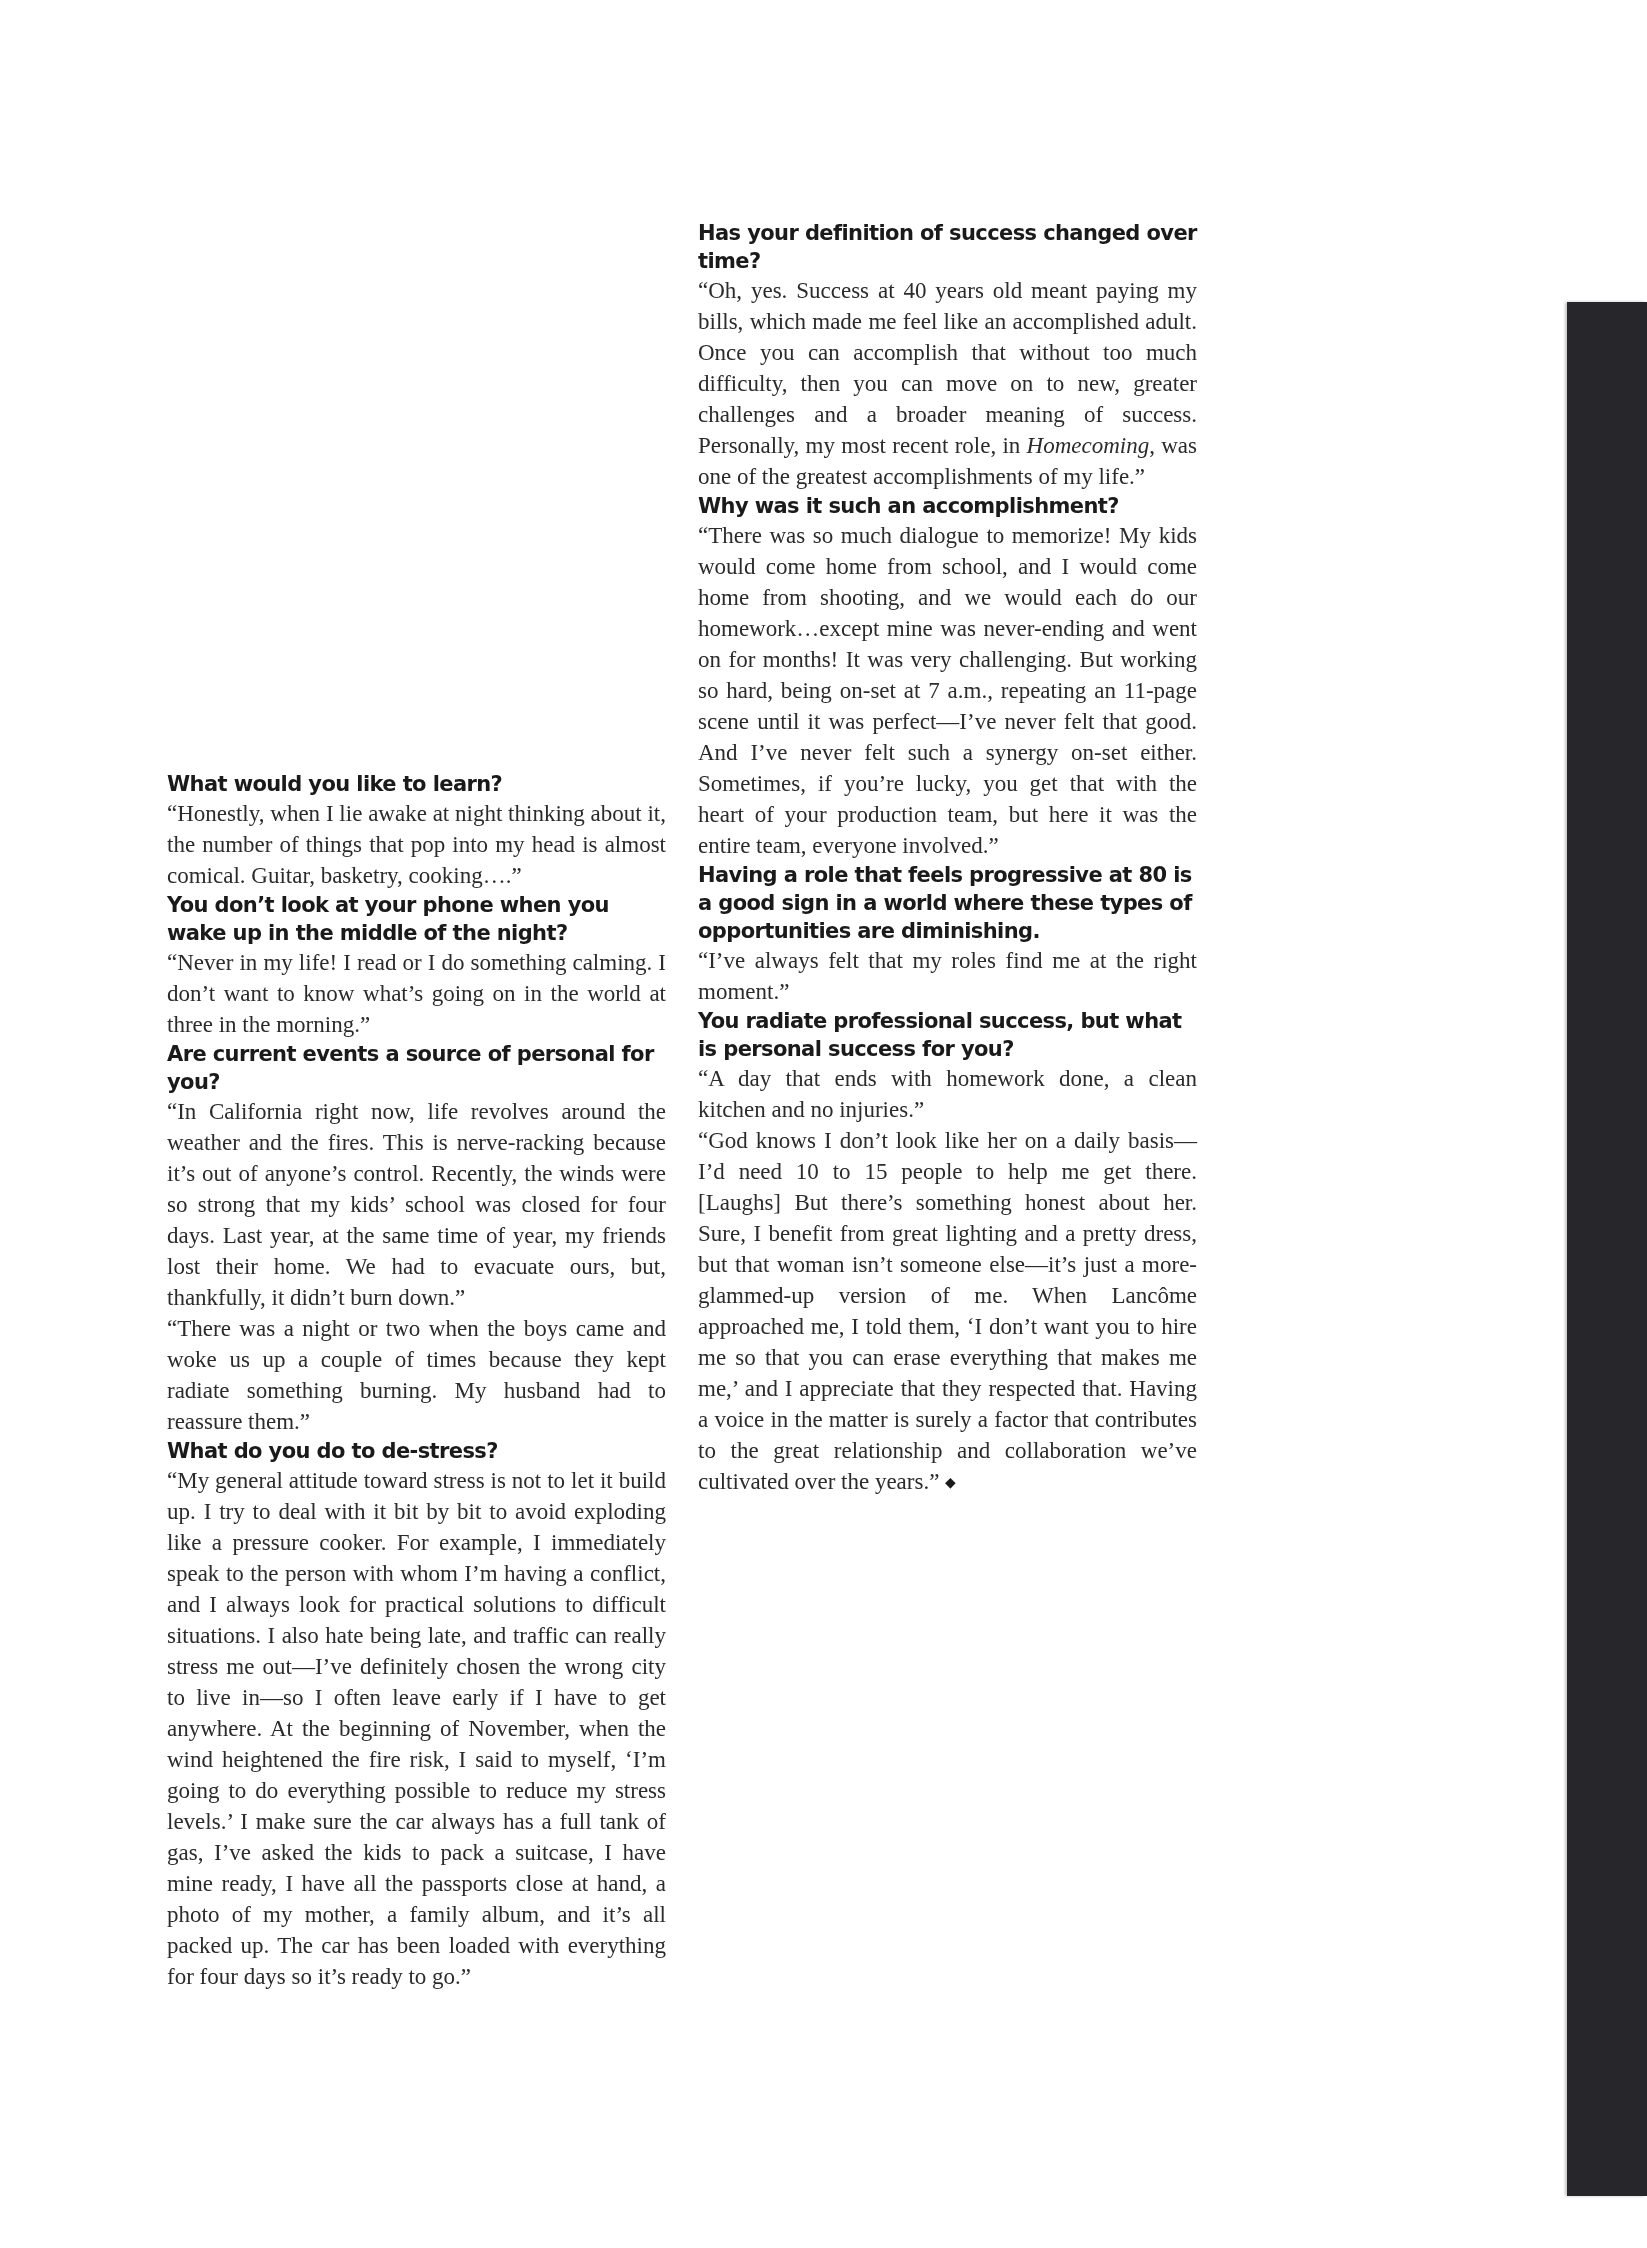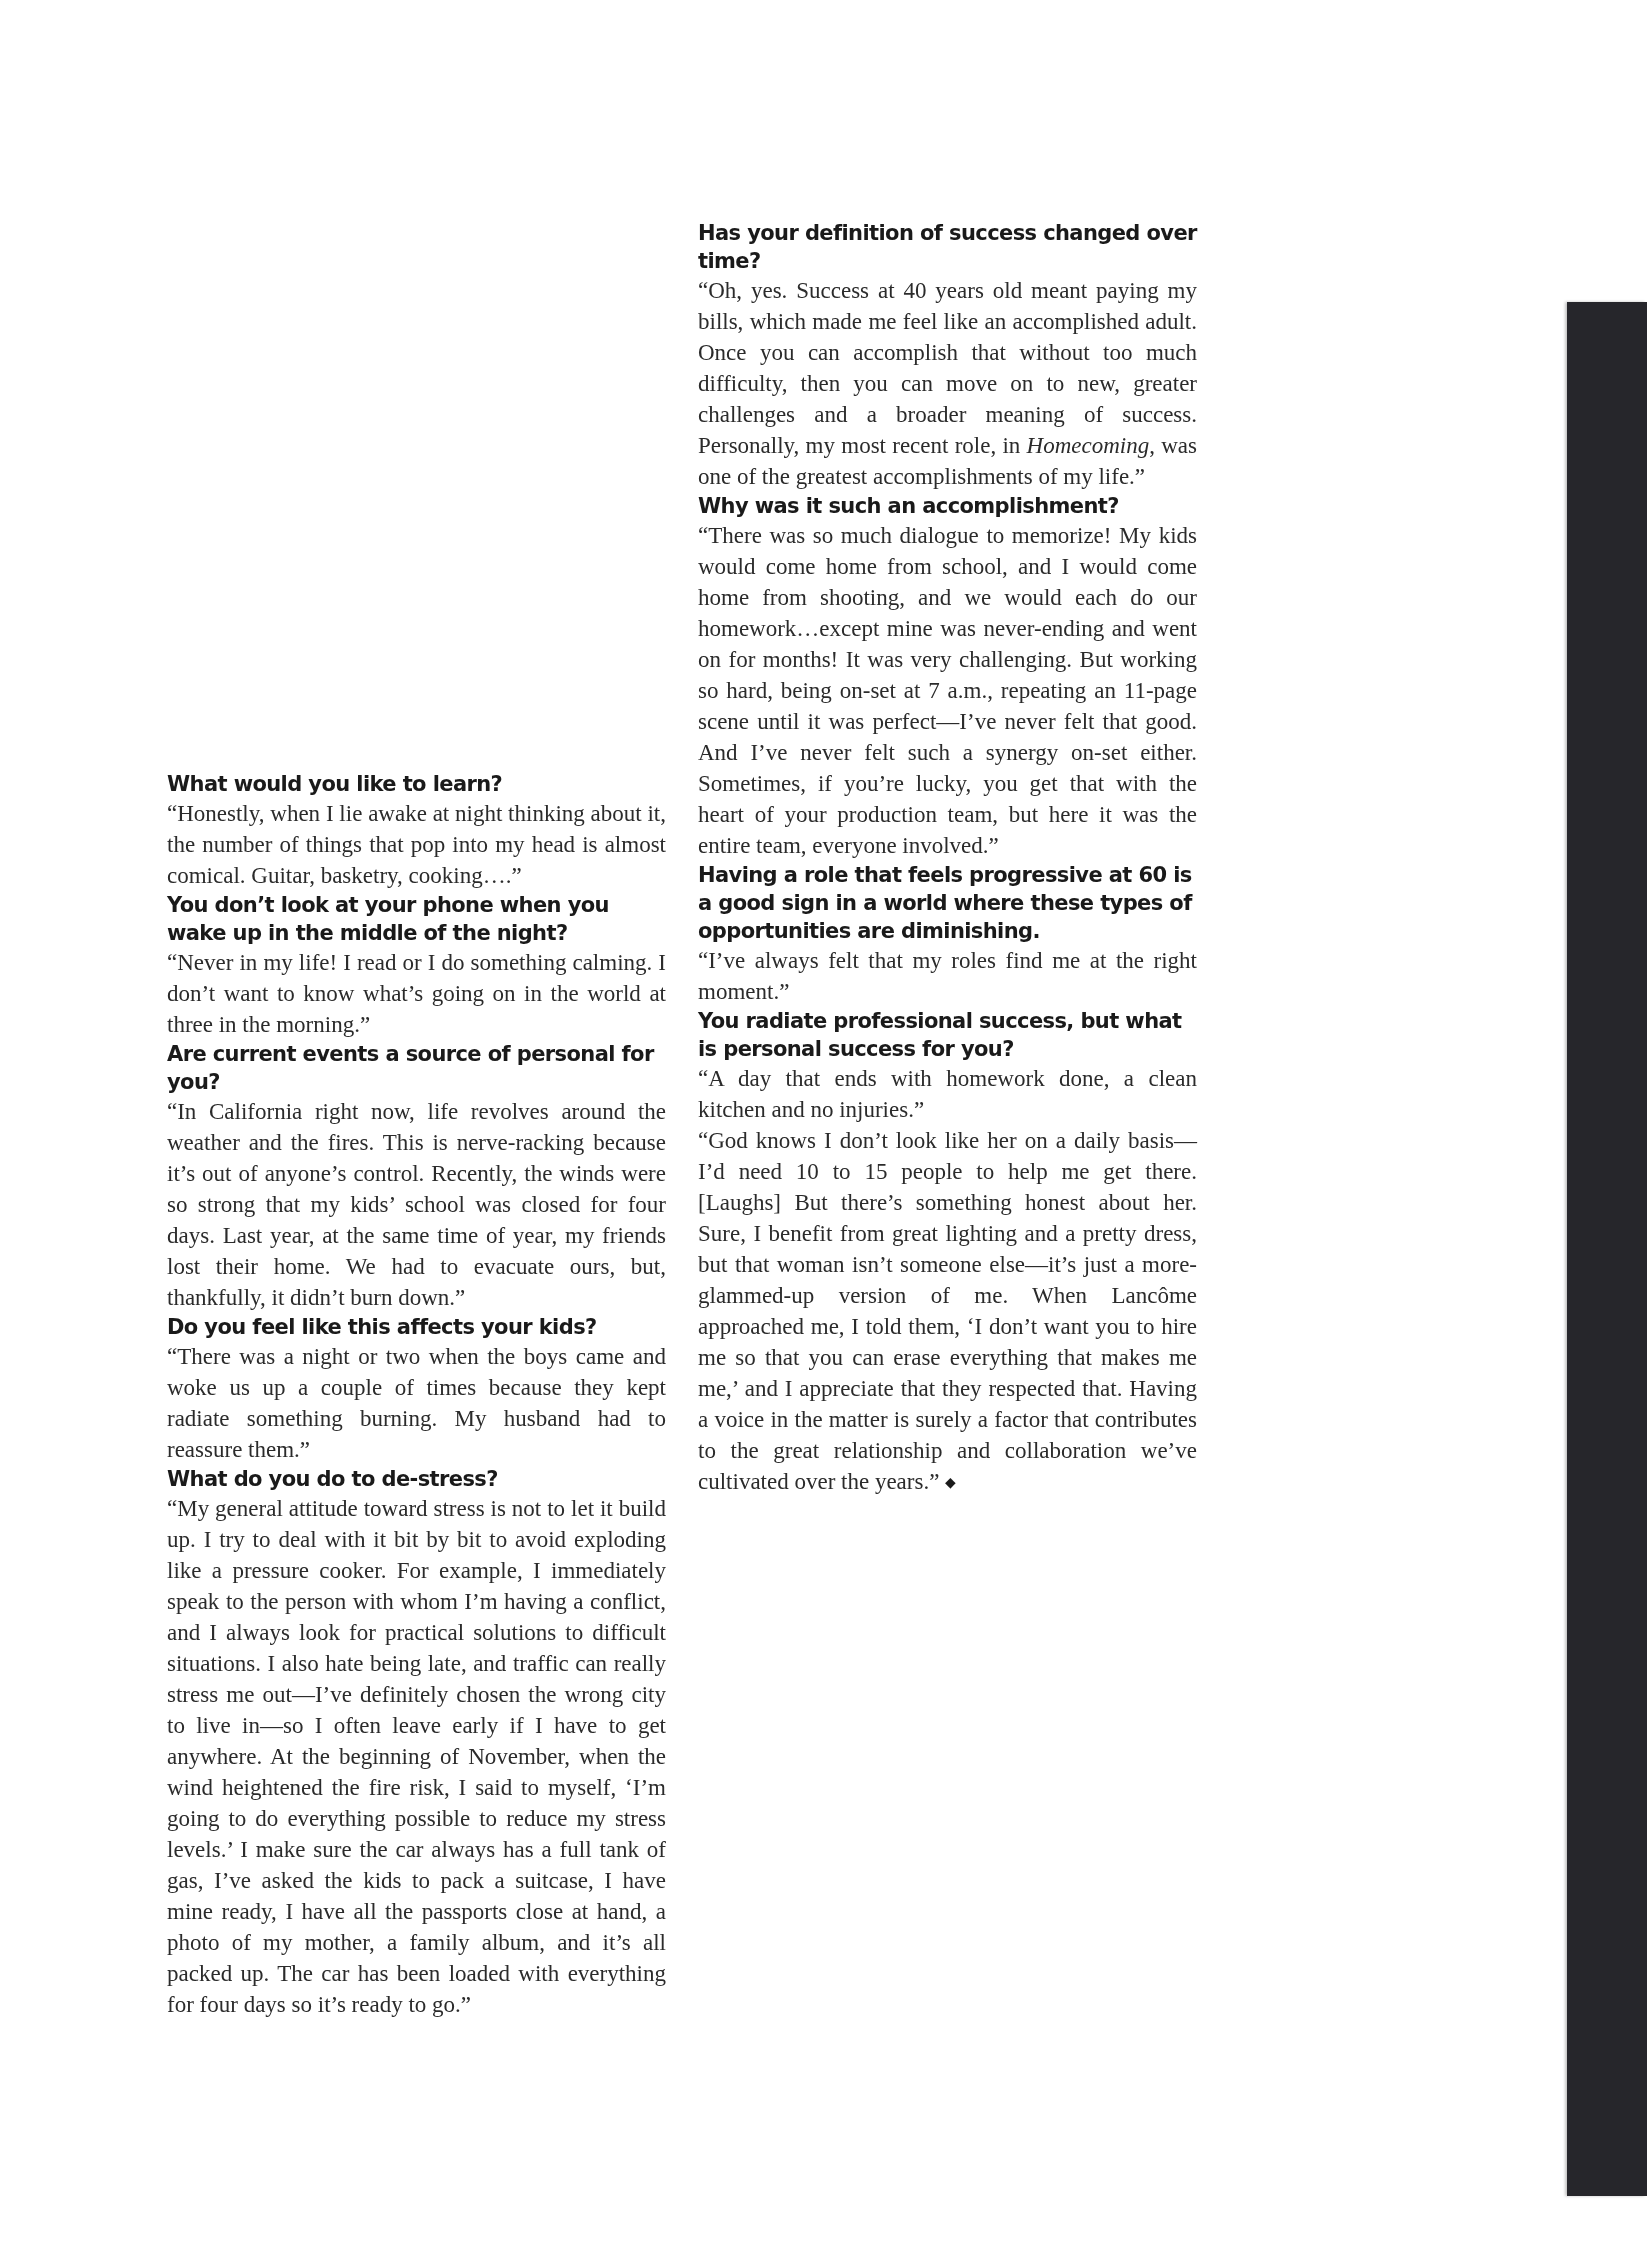--- a/index.html
+++ b/index.html
@@ -60,35 +60,34 @@
 <div class="column" id="col-left">
   <p class="q">What would you like to learn?</p>
   <p class="a">“Honestly, when I lie awake at night thinking about it, the number of things that pop into my head is almost comical. Guitar, basketry, cooking….”</p>
 
   <p class="q">You don’t look at your phone when you wake up in the middle of the night?</p>
   <p class="a">“Never in my life! I read or I do something calming. I don’t want to know what’s going on in the world at three in the morning.”</p>
 
   <p class="q">Are current events a source of personal for you?</p>
   <p class="a">“In California right now, life revolves around the weather and the fires. This is nerve-racking because it’s out of anyone’s control. Recently, the winds were so strong that my kids’ school was closed for four days. Last year, at the same time of year, my friends lost their home. We had to evacuate ours, but, thankfully, it didn’t burn down.”</p>
 
-  <p class="q">Do you feel like this affects your kids?</p>
   <p class="a">“There was a night or two when the boys came and woke us up a couple of times because they kept radiate something burning. My husband had to reassure them.”</p>
 
   <p class="q">What do you do to de-stress?</p>
   <p class="a">“My general attitude toward stress is not to let it build up. I try to deal with it bit by bit to avoid exploding like a pressure cooker. For example, I immediately speak to the person with whom I’m having a conflict, and I always look for practical solutions to difficult situations. I also hate being late, and traffic can really stress me out—I’ve definitely chosen the wrong city to live in—so I often leave early if I have to get anywhere. At the beginning of November, when the wind heightened the fire risk, I said to myself, ‘I’m going to do everything possible to reduce my stress levels.’ I make sure the car always has a full tank of gas, I’ve asked the kids to pack a suitcase, I have mine ready, I have all the passports close at hand, a photo of my mother, a family album, and it’s all packed up. The car has been loaded with everything for four days so it’s ready to go.”</p>
 </div>
 
 <div class="column" id="col-right">
   <p class="q">Has your definition of success changed over time?</p>
   <p class="a"><span>“Oh, yes. Success at 40 years old meant paying my bills, which made me feel like an accomplished adult. Once you can accomplish that without too much difficulty, then you can move on to new, greater challenges and a broader meaning of success. Personally, my most recent role, in </span><em>Homecoming</em><span>, was one of the greatest accomplishments of my life.”</span></p>
 
   <p class="q">Why was it such an accomplishment?</p>
   <p class="a">“There was so much dialogue to memorize! My kids would come home from school, and I would come home from shooting, and we would each do our homework…except mine was never-ending and went on for months! It was very challenging. But working so hard, being on-set at 7 a.m., repeating an 11-page scene until it was perfect—I’ve never felt that good. And I’ve never felt such a synergy on-set either. Sometimes, if you’re lucky, you get that with the heart of your production team, but here it was the entire team, everyone involved.”</p>
 
-  <p class="q">Having a role that feels progressive at 60 is a good sign in a world where these types of opportunities are diminishing.</p>
+  <p class="q">Having a role that feels progressive at 80 is a good sign in a world where these types of opportunities are diminishing.</p>
   <p class="a">“I’ve always felt that my roles find me at the right moment.”</p>
 
   <p class="q">You radiate professional success, but what is personal success for you?</p>
   <p class="a">“A day that ends with homework done, a clean kitchen and no injuries.”</p>
 
   <p class="a"><span>“God knows I don’t look like her on a daily basis—I’d need 10 to 15 people to help me get there. [Laughs] But there’s something honest about her. Sure, I benefit from great lighting and a pretty dress, but that woman isn’t someone else—it’s just a more-glammed-up version of me. When Lancôme approached me, I told them, ‘I don’t want you to hire me so that you can erase everything that makes me me,’ and I appreciate that they respected that. Having a voice in the matter is surely a factor that contributes to the great relationship and collabor­ation we’ve cultivated over the years.”</span><span class="end-mark">◆</span></p>
 </div>
 
 <div id="side-panel"></div>
 

